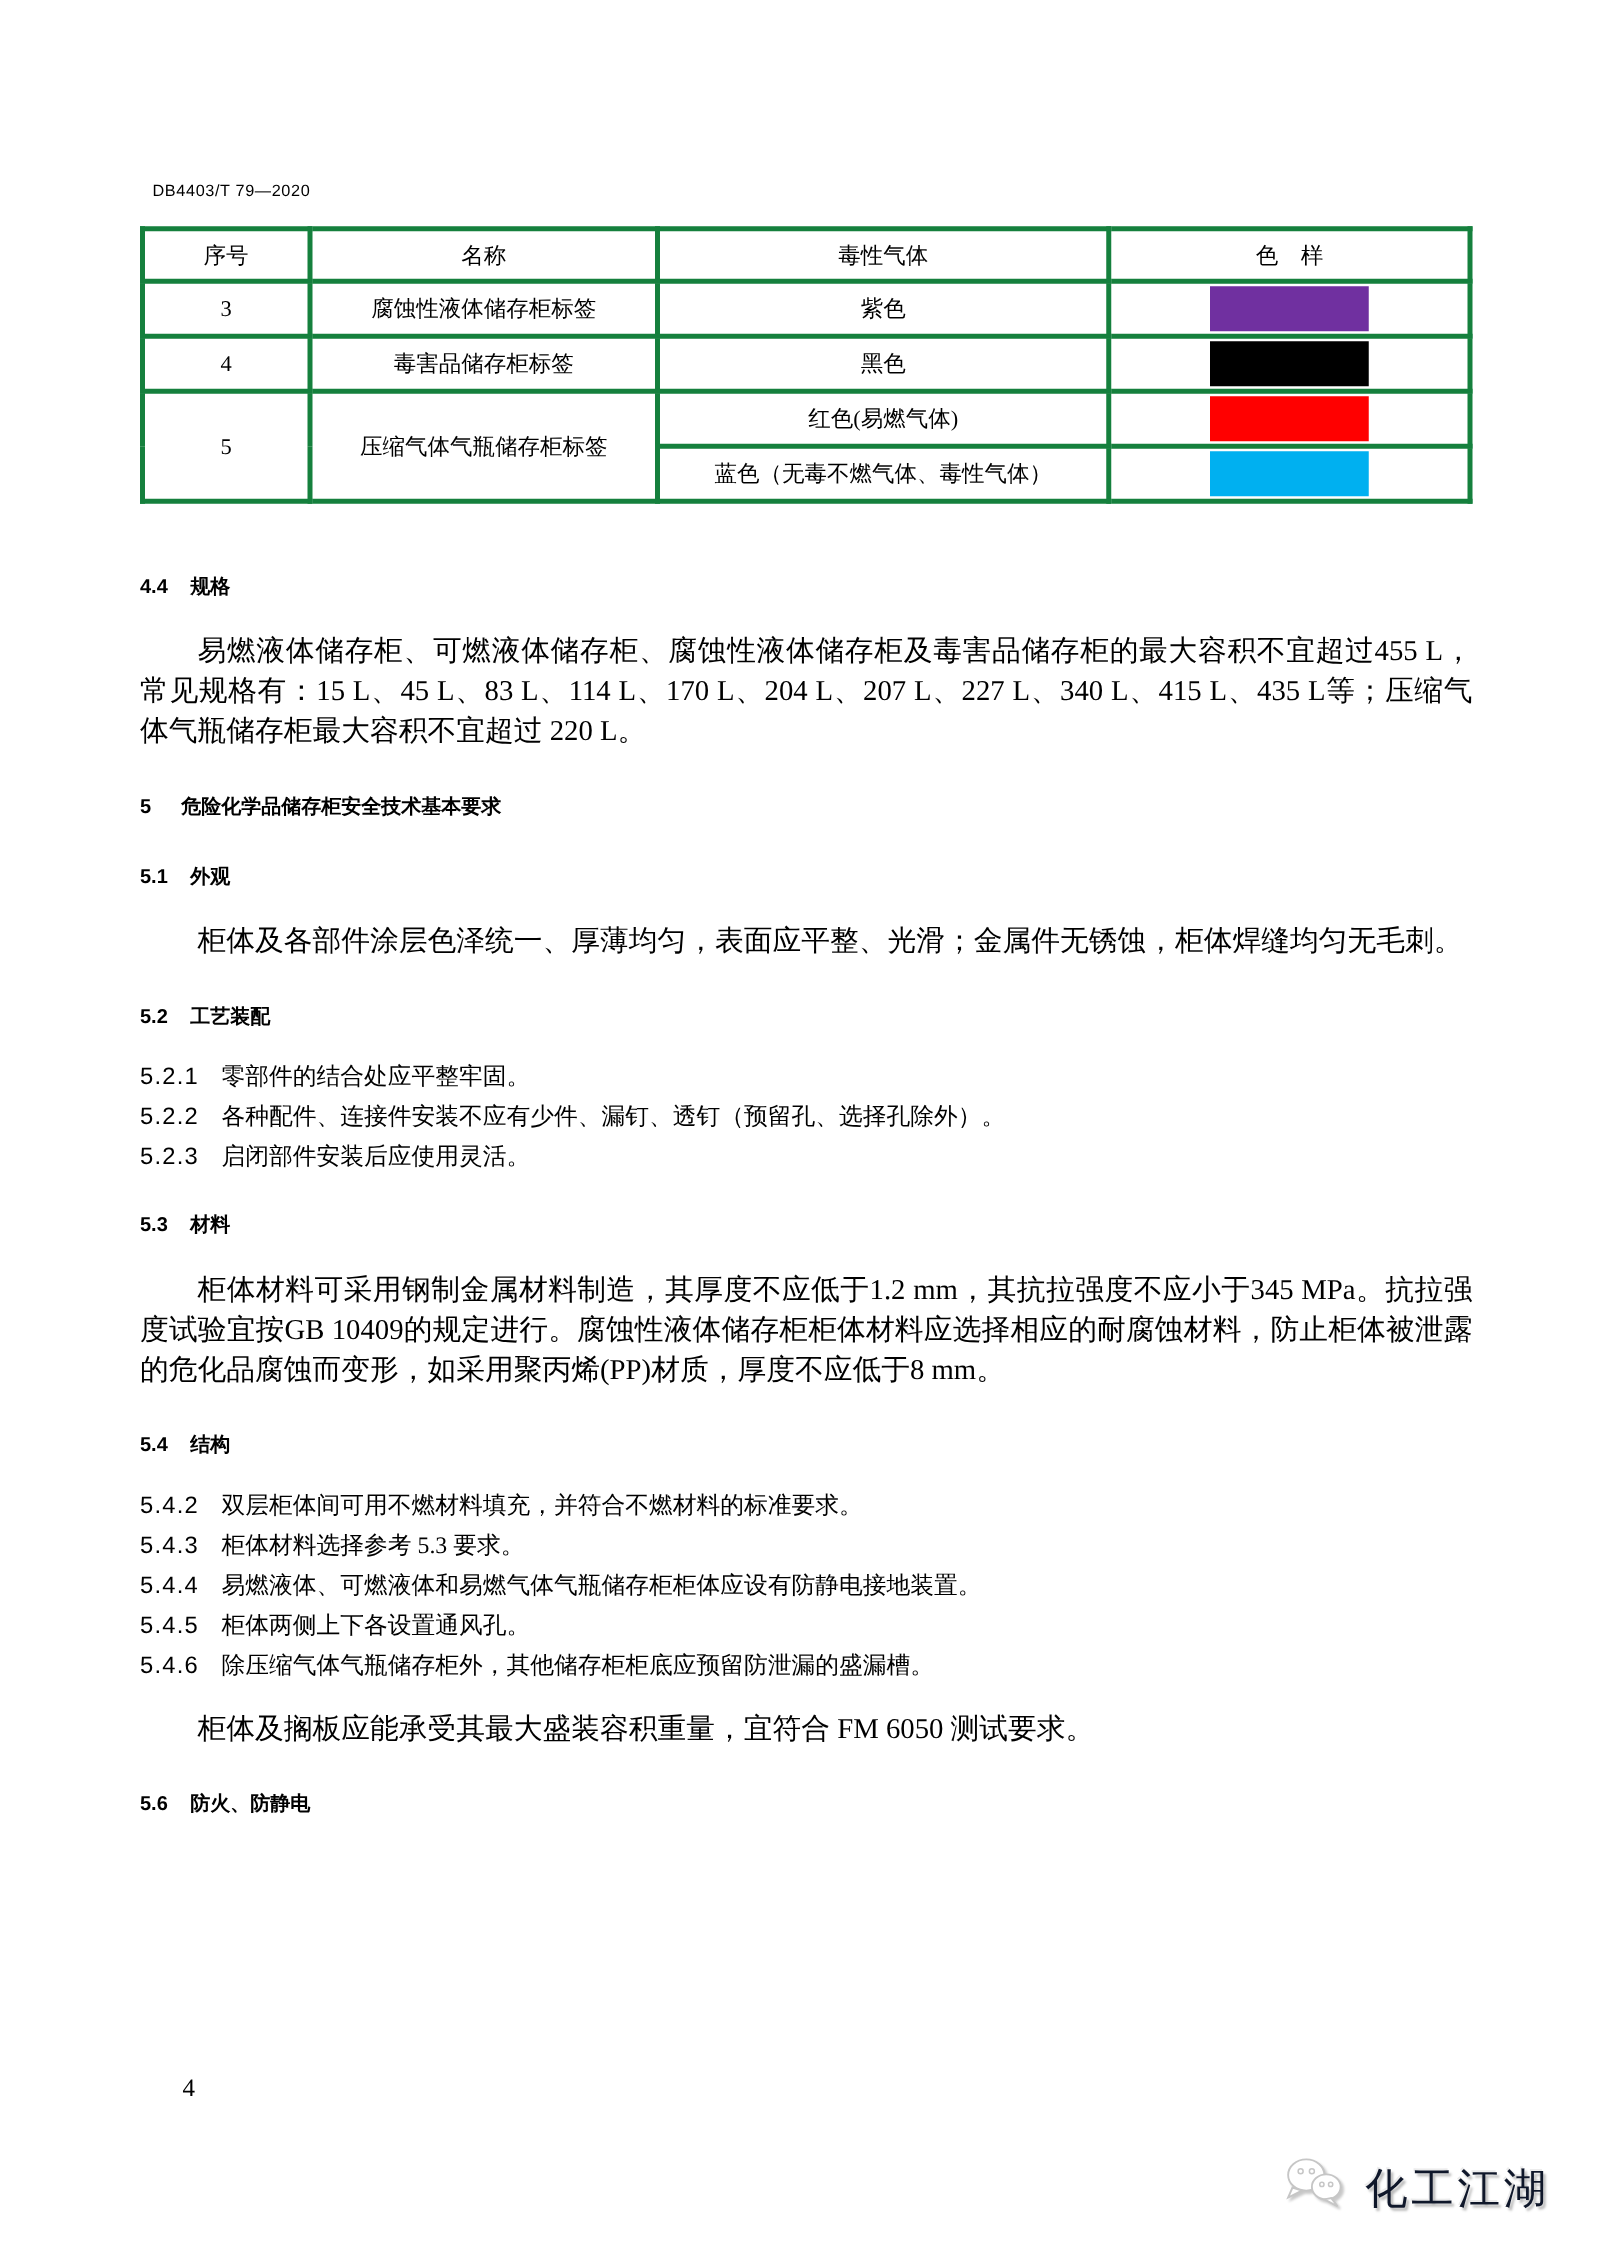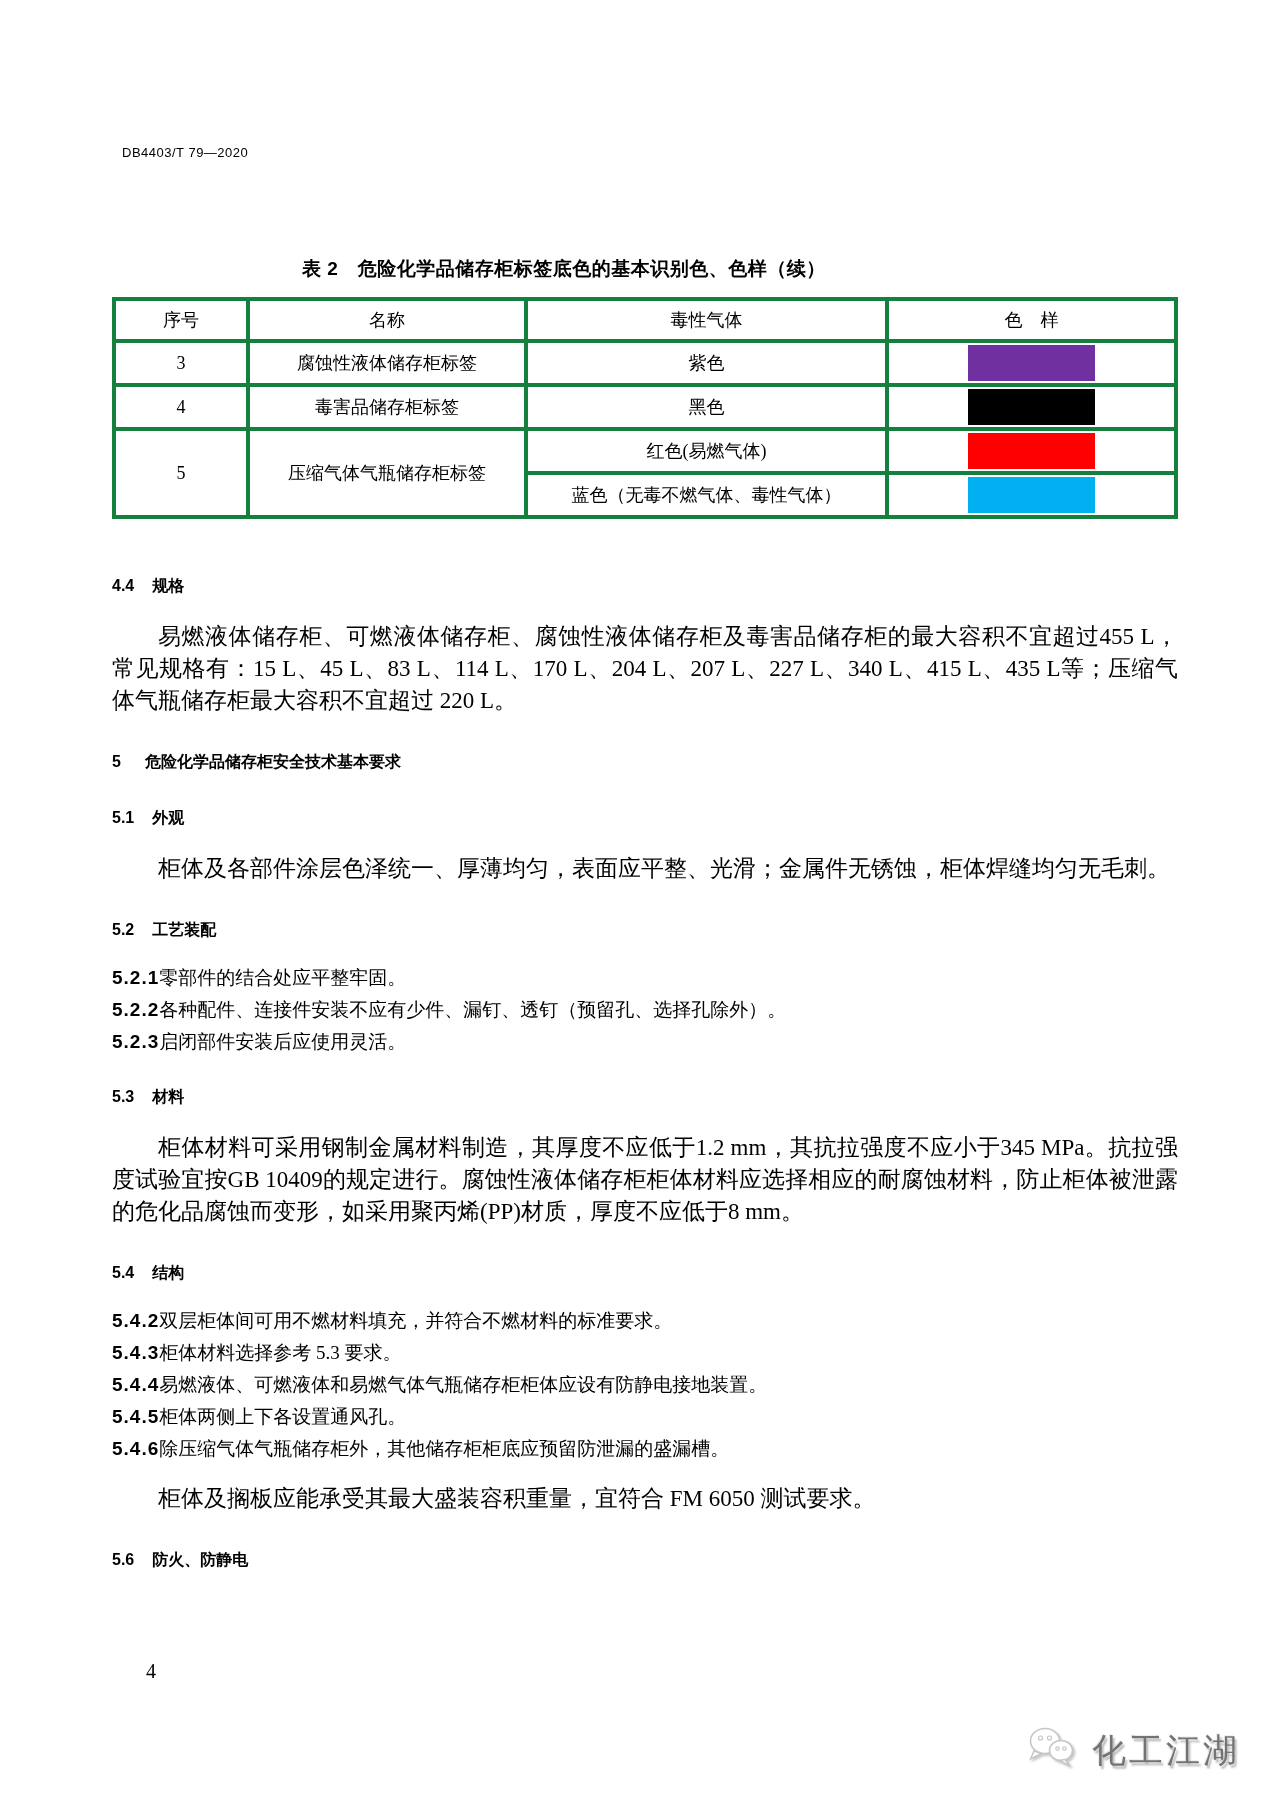--- a/index.html
+++ b/index.html
@@ -76,21 +76,22 @@
   }
   .clause {
     margin: 11px 0 0 0;
     font-family: "Liberation Serif", serif;
     font-size: 19px;
     line-height: 21px;
   }
   .h2 + .clause { margin-top: 26px; }
   .clause .num {
     font-family: "Liberation Sans", sans-serif;
-    font-weight: bold;
+    font-weight: normal;
+    margin-right: 18px;
     letter-spacing: 1px;
   }
   .pagenum {
     position: absolute;
     left: 146px;
     top: 1660px;
     font-family: "Liberation Serif", serif;
     font-size: 20px;
   }
   .watermark {
@@ -99,34 +100,33 @@
     bottom: 34px;
     display: flex;
     align-items: center;
     gap: 10px;
   }
   .watermark svg { filter: drop-shadow(2px 2px 1px #c9c9c9); }
   .watermark-text {
     font-family: "Liberation Serif", serif;
     font-size: 34px;
     letter-spacing: 3px;
-    color: #737373;
+    color: #0f172a;
     text-shadow: 2px 3px 2px #b9b9b9, -1px -1px 0 #ececec;
     white-space: nowrap;
   }
 </style>
 </head>
 <body>
 
 <div class="page">
   <div class="content">
 
     <div class="docnum">DB4403/T 79—2020</div>
 
-    <div class="tbl-title">表 2　危险化学品储存柜标签底色的基本识别色、色样（续）</div>
 
     <table class="spec">
       <colgroup>
         <col style="width:12.6%">
           <col style="width:26.2%">
           <col style="width:34.0%">
           <col style="width:27.2%">
       </colgroup>
       <thead>
         <tr>

